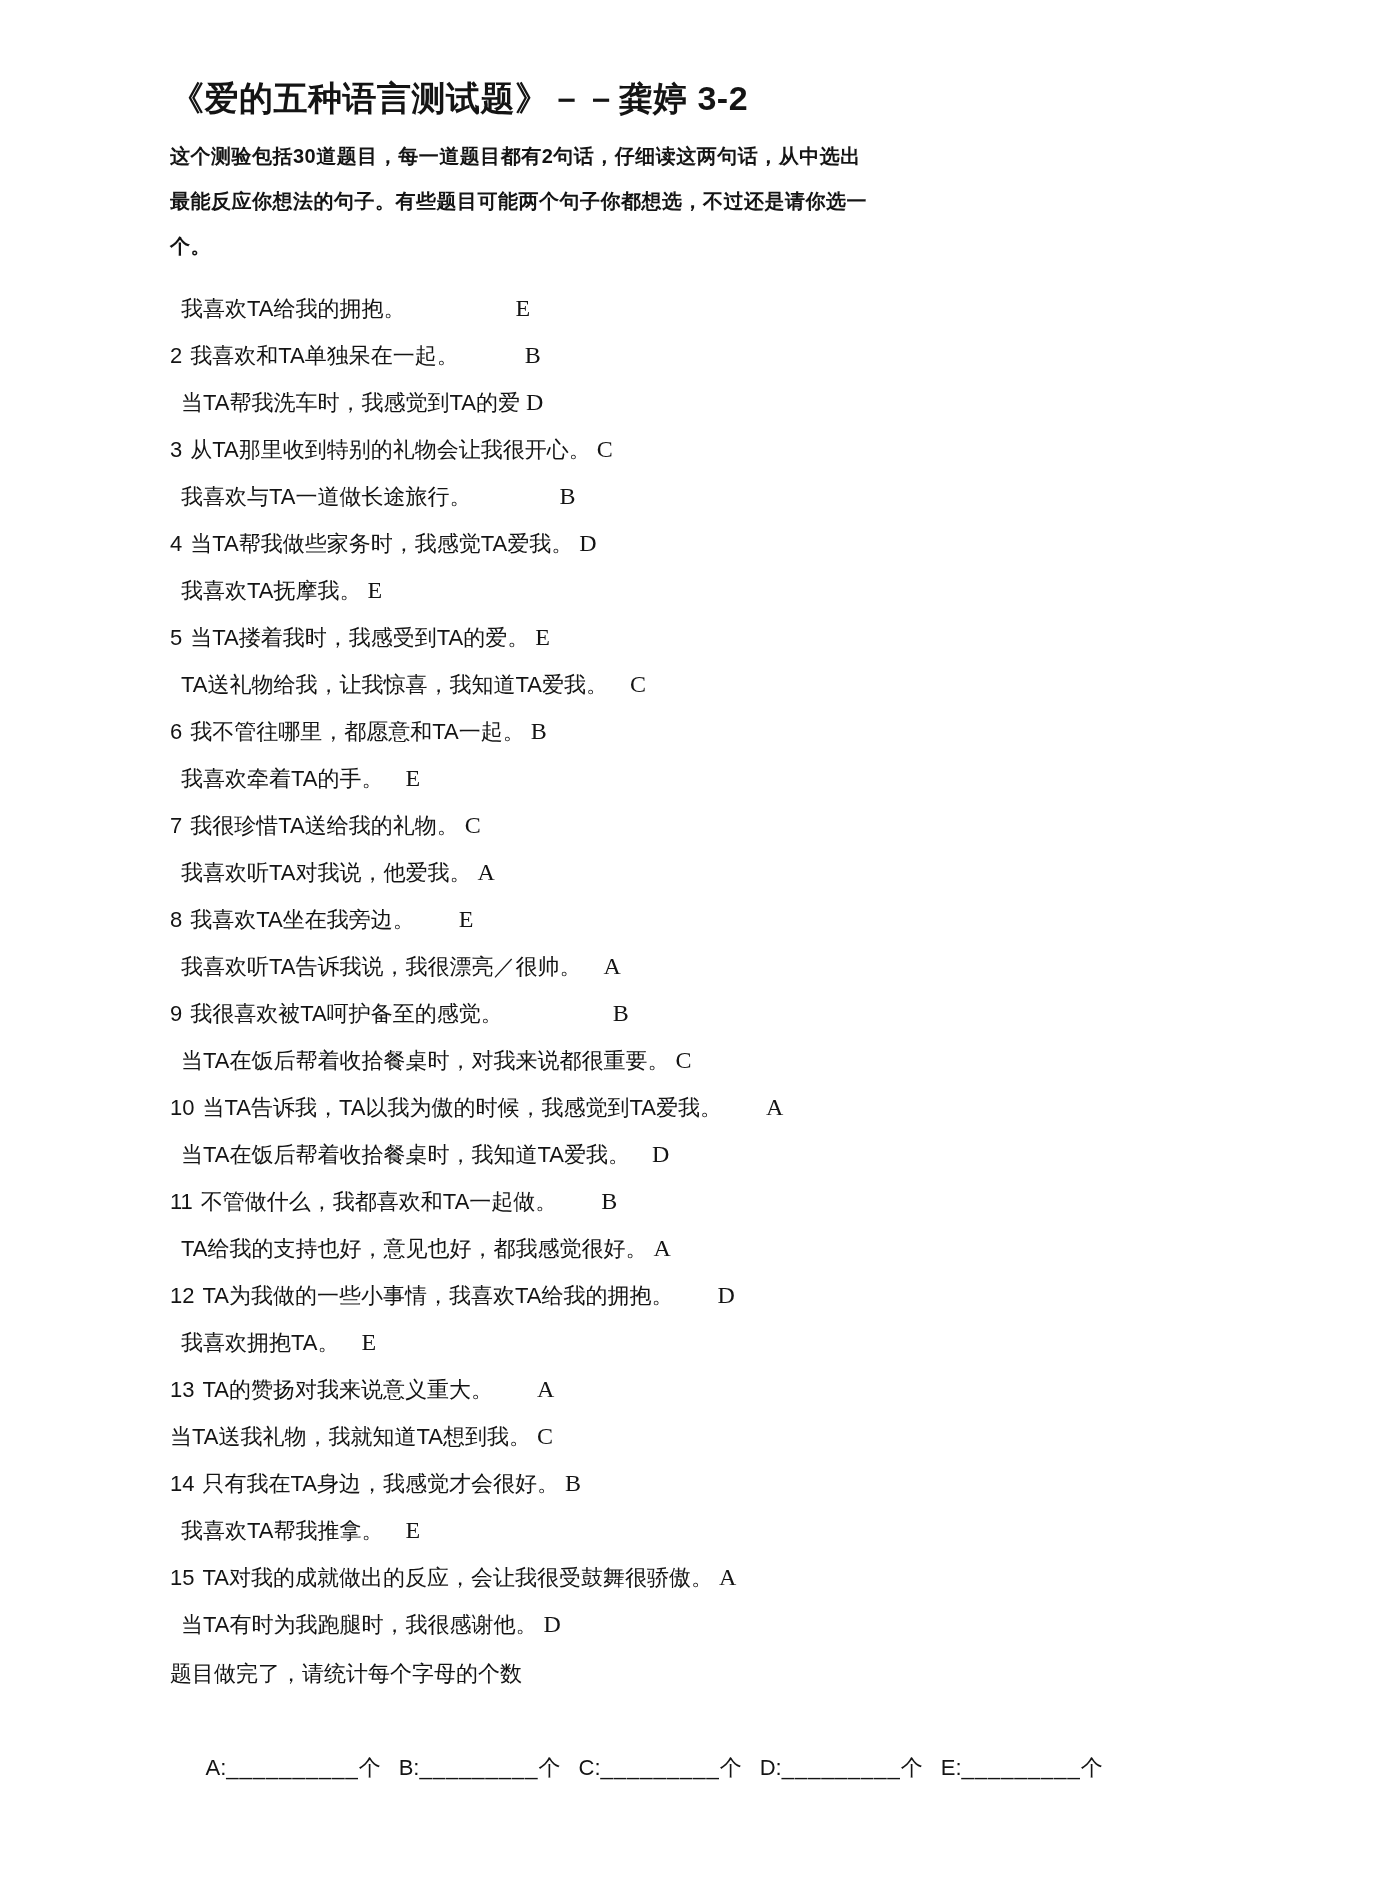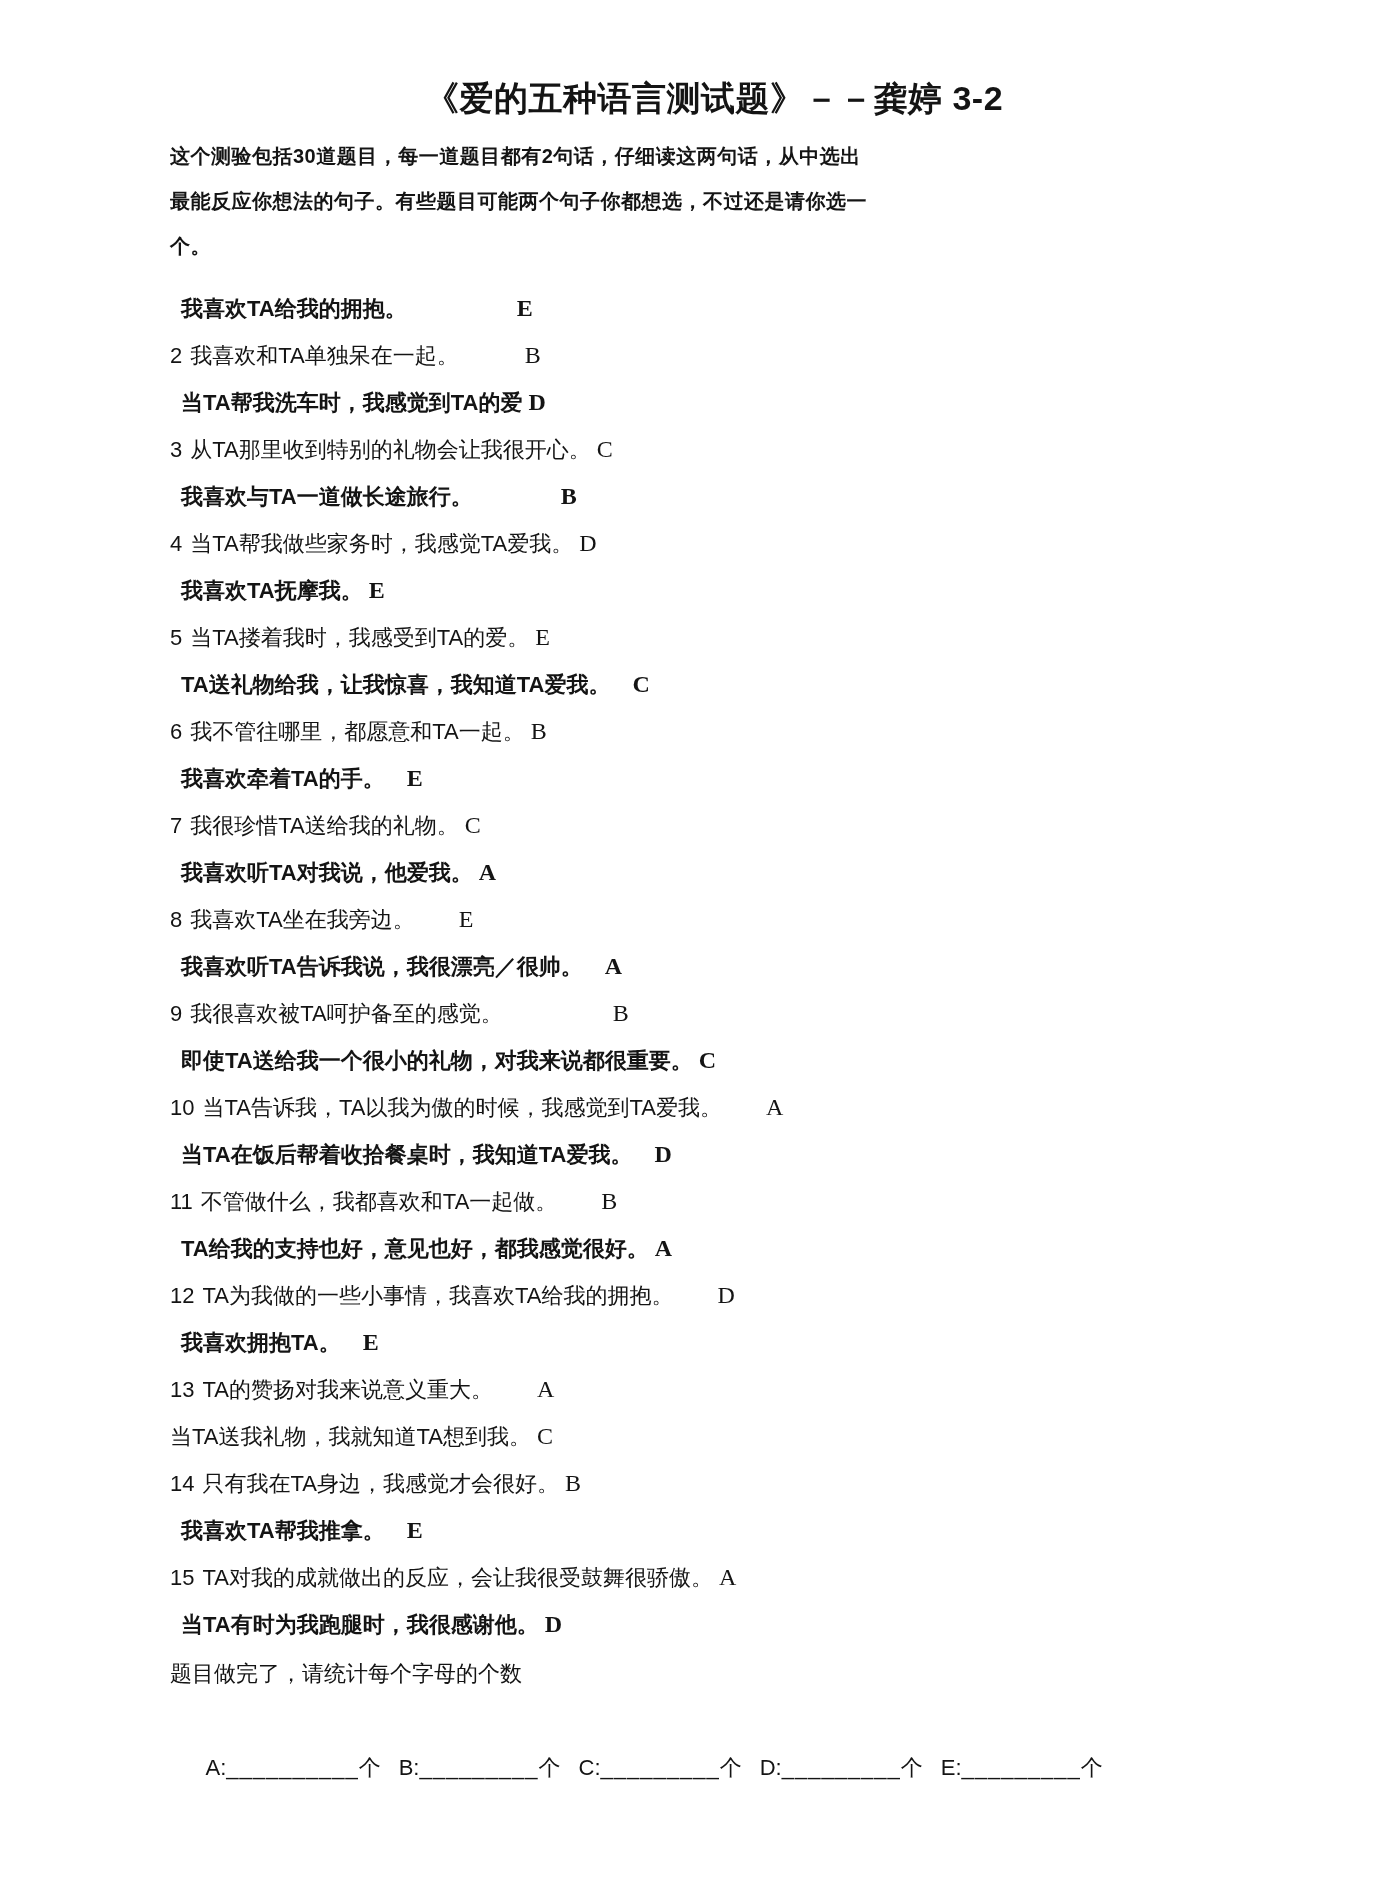--- a/index.html
+++ b/index.html
@@ -2,26 +2,26 @@
 <html><head>
 <meta charset="utf-8">
 <style>
   html,body{margin:0;padding:0;}
   body{
     width:1388px;height:1894px;background:#ffffff;color:#141414;
     font-family:"Liberation Sans","DejaVu Sans",sans-serif;
     overflow:hidden;
   }
   .page{padding:76px 130px 0 170px;}
-  .title{font-size:34px;font-weight:700;line-height:44px;margin-bottom:14px;letter-spacing:0.5px;text-align:center;}
+  .title{font-size:34px;font-weight:700;line-height:44px;margin-bottom:14px;letter-spacing:0.5px;}
   .intro-line{font-size:20px;font-weight:700;line-height:45px;letter-spacing:0.5px;}
   .questions{margin-top:16px;}
   .qline{font-size:22px;line-height:47px;white-space:pre;}
   .qnum{margin-right:8px;}
-  .indent{padding-left:11px;font-weight:bold;}
+  .indent{padding-left:11px;}
   .pad{white-space:pre;}
   .letter{font-family:"Liberation Serif","DejaVu Serif",serif;font-size:24px;}
   .footer-block{margin-top:2px;}
   .tally-item{margin-right:18px;white-space:pre;margin-top:10px;}
   .tally-blank{letter-spacing:1px;}
 </style>
 </head>
 <body>
 
 <div class="page">
@@ -53,21 +53,21 @@
     <div class="qline"><span class="qnum">6</span><span>我不管往哪里，都愿意和TA一起。</span><span class="pad"> </span><span class="letter">B</span></div>
     <div class="qline indent"><span>我喜欢牵着TA的手。</span><span class="pad">　</span><span class="letter">E</span></div>
 
     <div class="qline"><span class="qnum">7</span><span>我很珍惜TA送给我的礼物。</span><span class="pad"> </span><span class="letter">C</span></div>
     <div class="qline indent"><span>我喜欢听TA对我说，他爱我。</span><span class="pad"> </span><span class="letter">A</span></div>
 
     <div class="qline"><span class="qnum">8</span><span>我喜欢TA坐在我旁边。</span><span class="pad">　　</span><span class="letter">E</span></div>
     <div class="qline indent"><span>我喜欢听TA告诉我说，我很漂亮／很帅。</span><span class="pad">　</span><span class="letter">A</span></div>
 
     <div class="qline"><span class="qnum">9</span><span>我很喜欢被TA呵护备至的感觉。</span><span class="pad">　　　　　</span><span class="letter">B</span></div>
-    <div class="qline indent"><span>即使TA送给我一个很小的礼物，对我来说都很重要。</span><span class="pad"> </span><span class="letter">C</span></div>
+    <div class="qline indent"><span>当TA在饭后帮着收拾餐桌时，对我来说都很重要。</span><span class="pad"> </span><span class="letter">C</span></div>
 
     <div class="qline"><span class="qnum">10</span><span>当TA告诉我，TA以我为傲的时候，我感觉到TA爱我。</span><span class="pad">　　</span><span class="letter">A</span></div>
     <div class="qline indent"><span>当TA在饭后帮着收拾餐桌时，我知道TA爱我。</span><span class="pad">　</span><span class="letter">D</span></div>
 
     <div class="qline"><span class="qnum">11</span><span>不管做什么，我都喜欢和TA一起做。</span><span class="pad">　　</span><span class="letter">B</span></div>
     <div class="qline indent"><span>TA给我的支持也好，意见也好，都我感觉很好。</span><span class="pad"> </span><span class="letter">A</span></div>
 
     <div class="qline"><span class="qnum">12</span><span>TA为我做的一些小事情，我喜欢TA给我的拥抱。</span><span class="pad">　　</span><span class="letter">D</span></div>
     <div class="qline indent"><span>我喜欢拥抱TA。</span><span class="pad">　</span><span class="letter">E</span></div>
 

